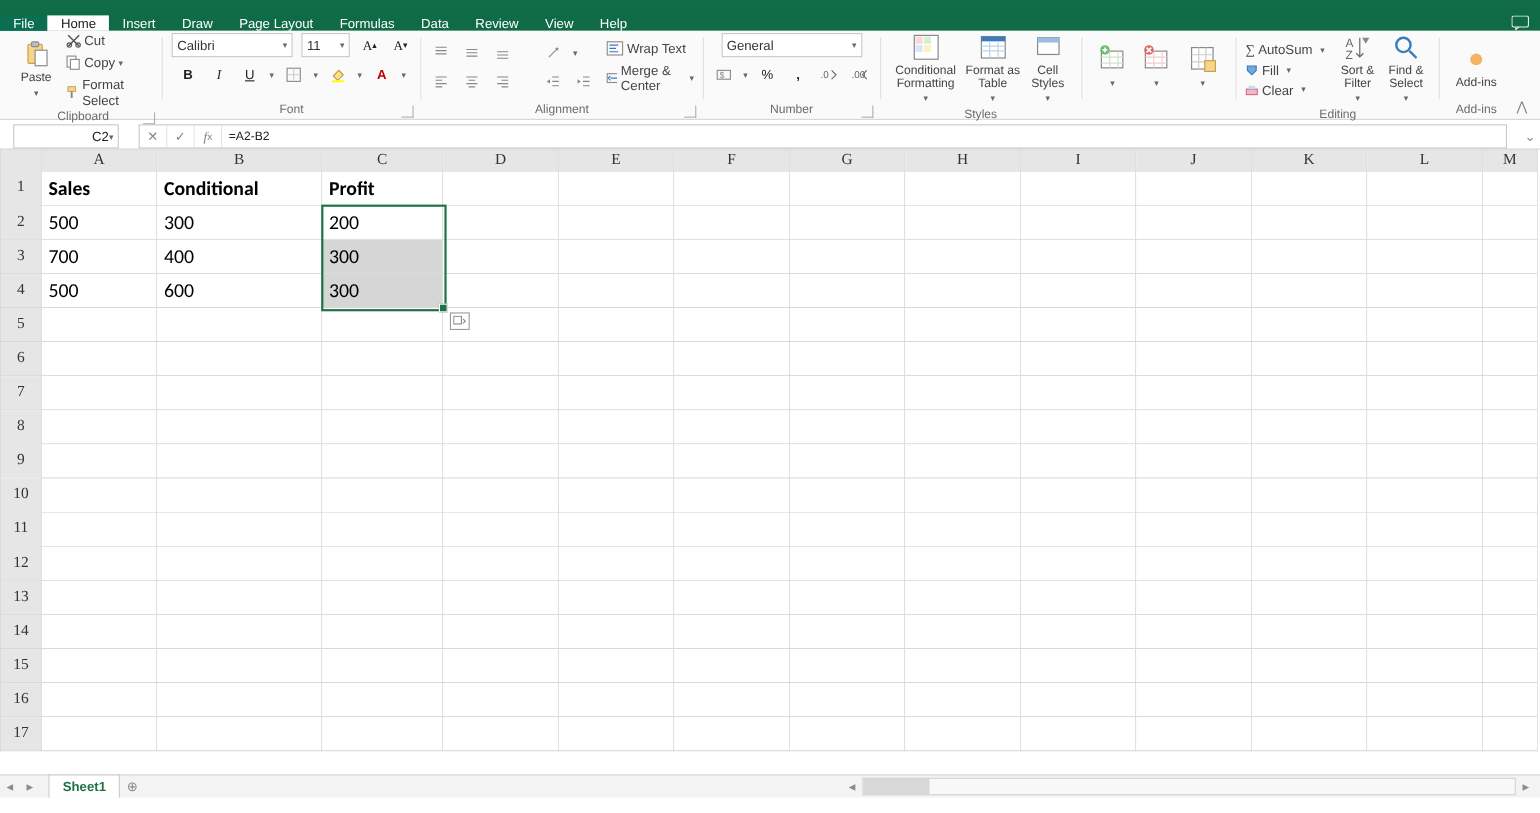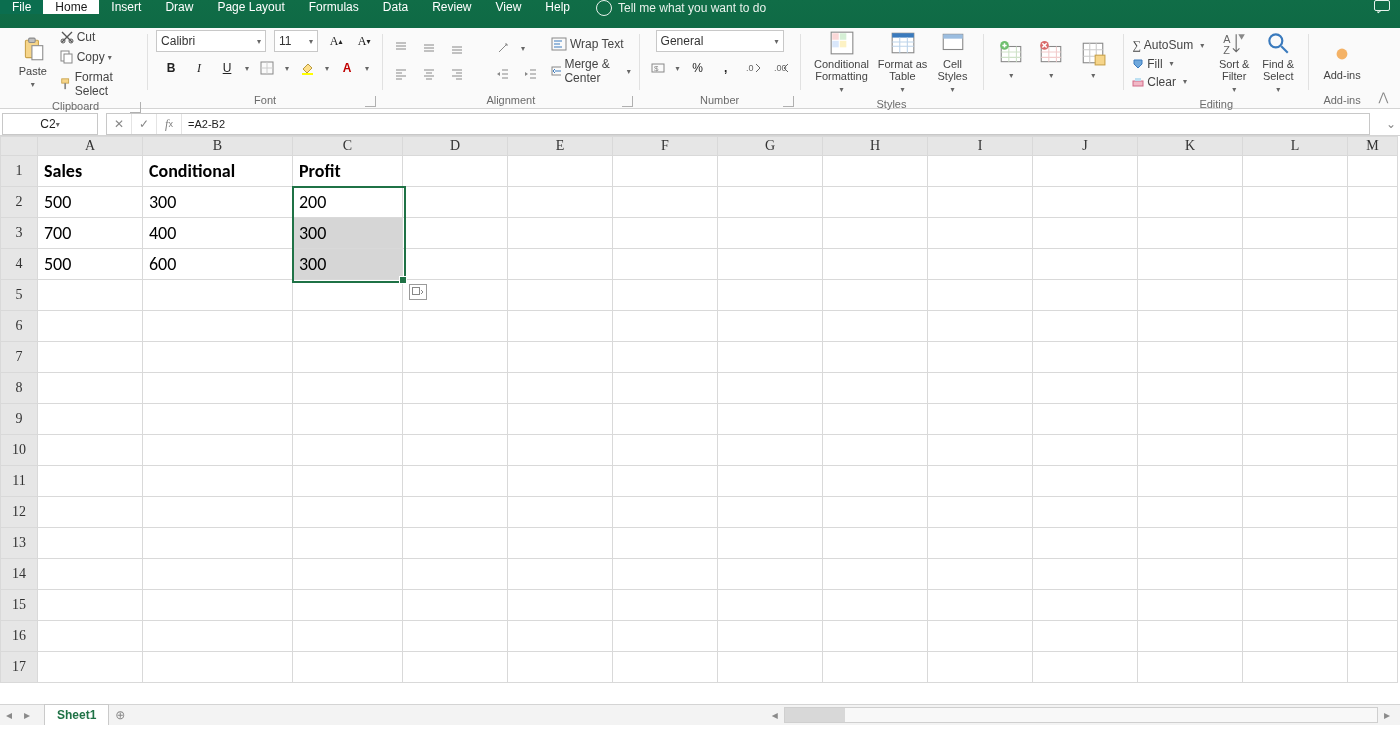--- a/index.html
+++ b/index.html
@@ -1,16 +1,16 @@
 <!DOCTYPE html>
 <html><head>
 <meta charset="utf-8">
 <style>
   html,body{margin:0;padding:0;font-family:"Segoe UI",Arial,sans-serif;font-size:12px;color:#222;background:#fff;overflow:hidden;width:1400px;height:739px}
-  .titlebar{height:28px;background:#0b6e4f;background:linear-gradient(#106d47,#0f6a45);display:flex;align-items:flex-start;color:#fff}
+  .titlebar{height:28px;background:#0b6e4f;background:linear-gradient(#106d47,#0f6a45);display:flex;align-items:flex-end;color:#fff}
   .tabs{display:flex}
   .tab{padding:0 12px;display:flex;align-items:center;cursor:pointer;font-size:12px}
   .tab.file{background:#0b6e4f}
   .tab.active{background:#fff;color:#1a1a1a}
   .tab:not(.active):not(.file){color:#fff}
   .tellme{display:flex;align-items:center;gap:6px;margin-left:14px;color:#e8f2ec;font-size:12px}
   .tellme .bulb{width:14px;height:14px;border:1.4px solid #e8f2ec;border-radius:50%;position:relative}
   .titlebar .spacer{flex:1}
   .winicon{width:36px;display:flex;align-items:center;justify-content:center;color:#e8f2ec;cursor:pointer}
   .ribbon{height:80px;border-bottom:1px solid #d4d4d4;display:flex;align-items:stretch;background:#fafafa;padding:0 6px}
@@ -24,21 +24,21 @@
   .smallrow{display:flex;align-items:center;gap:8px}
   .smallbtn{display:flex;align-items:center;gap:3px;cursor:pointer;color:#444;font-size:12px}
   .dd{font-size:8px;color:#666}
   .fontbox{width:100px;height:20px;border:1px solid #c8c8c8;background:#fff;padding:0 4px;font-size:12px;color:#333;display:flex;align-items:center;justify-content:space-between}
   .sizebox{width:34px;height:20px;border:1px solid #c8c8c8;background:#fff;padding:0 4px;font-size:12px;color:#333;display:flex;align-items:center;justify-content:space-between}
   .iconsq{width:18px;height:18px;display:inline-flex;align-items:center;justify-content:center;border:1px solid transparent;cursor:pointer}
   .col{display:flex;flex-direction:column;gap:4px}
 
   
   .namebar{height:22px;border-bottom:1px solid #d4d4d4;display:flex;align-items:stretch;background:#fff;margin-top:4px}
-  .namebox{width:86px;border:1px solid #c8c8c8;margin:0 2px;display:flex;align-items:center;padding:0 4px;font-size:12px;justify-content:center}
+  .namebox{width:86px;border:1px solid #c8c8c8;margin:0 12px;display:flex;align-items:center;padding:0 4px;font-size:12px;justify-content:flex-end}
   .fxarea{display:flex;align-items:center;border:1px solid #c8c8c8;flex:1;margin-right:12px}
   .fxbtn{width:24px;display:flex;align-items:center;justify-content:center;color:#808080;border-right:1px solid #e4e4e4;height:100%;cursor:pointer}
   .fxbtn.x{color:#888}
   .fxbtn.chk{color:#888}
   .fxinput{flex:1;padding:0 6px;font-size:11px}
   .fxexpand{width:18px;display:flex;align-items:center;justify-content:center;color:#888;cursor:pointer}
 
   
   .gridwrap{position:relative;height:calc(739px - 28px - 80px - 26px - 16px);}
   table.sheet{border-collapse:collapse;table-layout:fixed}
@@ -75,24 +75,20 @@
     <div class="tab file">File</div>
     <div class="tab active">Home</div>
     <div class="tab">Insert</div>
     <div class="tab">Draw</div>
     <div class="tab">Page Layout</div>
     <div class="tab">Formulas</div>
     <div class="tab">Data</div>
     <div class="tab">Review</div>
     <div class="tab">View</div>
     <div class="tab">Help</div>
-  </div>
-  <div class="tellme">
-    <span class="bulb"></span>
-    <span>Tell me what you want to do</span>
   </div>
   <div class="spacer"></div>
   <div class="winicon">
     <svg width="16" height="14" viewBox="0 0 16 14">
         <rect x="0.5" y="0.5" width="15" height="10" rx="1.5" fill="none" stroke="#e8f2ec"></rect>
         <path d="M4 10.5 L4 13 L7 10.5" fill="none" stroke="#e8f2ec"></path>
       </svg>
   </div>
 </div>
 

